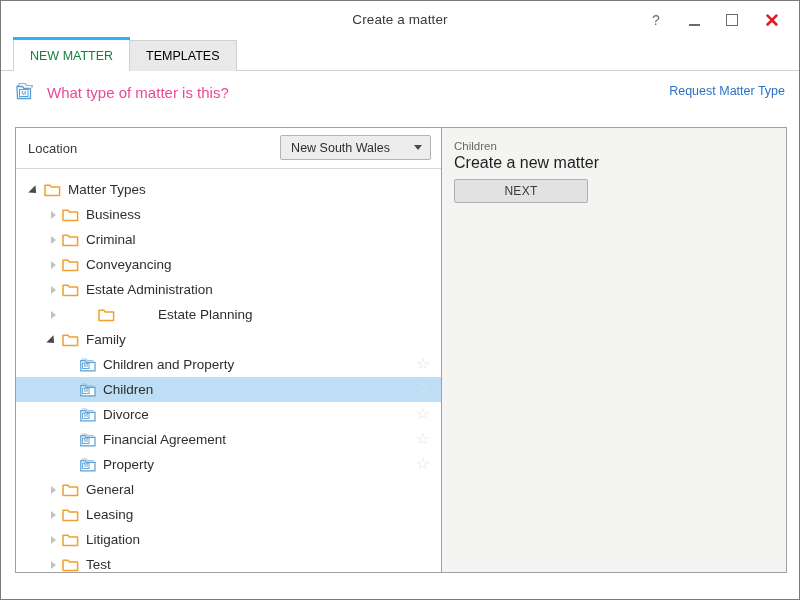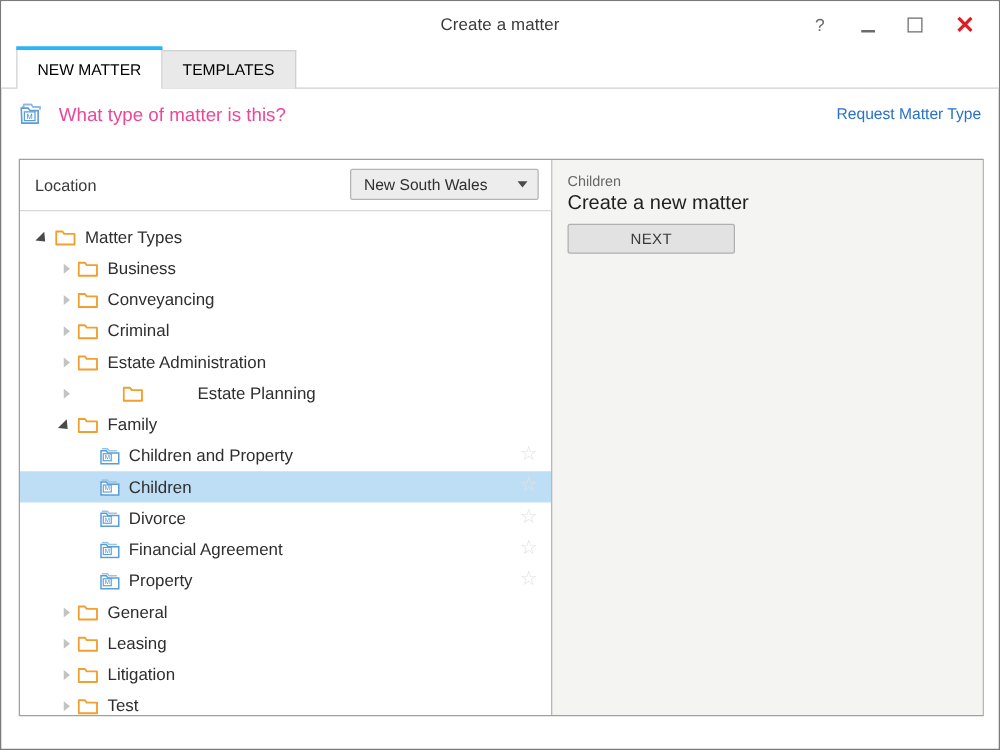--- a/index.html
+++ b/index.html
@@ -115,21 +115,21 @@
     background: #e9e9e9;
     border: 1px solid #d0d0d0;
     border-bottom: none;
     margin-right: -1px;
     cursor: default;
   }
   .tab.active {
     background: #ffffff;
     border-color: #d0d0d0;
     height: 32px;
-    color: #000000;
+    color: #15803d;
     z-index: 3;
   }
   .tab.active::before {
     content: "";
     position: absolute;
     left: -1px; right: -1px; top: -3px;
     height: 3px;
     background: #29b6f6;
   }
   .tab.active::after {
@@ -402,30 +402,30 @@
 </svg></span>
             <span class="tree-label">Business</span>
           </div>
           <div class="tree-row" style="padding-left: 28px;">
             <span class="expander">
               <span class="tri collapsed"></span>
             </span>
             <span class="folder-icon"><svg width="17" height="14" viewBox="0 0 17 14">
   <path d="M1 12.6 V2.2 h5 l1.4 1.9 h8.2 v8.5 z" fill="#ffffff" stroke="#f0a030" stroke-width="1.5" stroke-linejoin="round"></path>
 </svg></span>
+            <span class="tree-label">Criminal</span>
+          </div>
+          <div class="tree-row" style="padding-left: 28px;">
+            <span class="expander">
+              <span class="tri collapsed"></span>
+            </span>
+            <span class="folder-icon"><svg width="17" height="14" viewBox="0 0 17 14">
+  <path d="M1 12.6 V2.2 h5 l1.4 1.9 h8.2 v8.5 z" fill="#ffffff" stroke="#f0a030" stroke-width="1.5" stroke-linejoin="round"></path>
+</svg></span>
             <span class="tree-label">Conveyancing</span>
-          </div>
-          <div class="tree-row" style="padding-left: 28px;">
-            <span class="expander">
-              <span class="tri collapsed"></span>
-            </span>
-            <span class="folder-icon"><svg width="17" height="14" viewBox="0 0 17 14">
-  <path d="M1 12.6 V2.2 h5 l1.4 1.9 h8.2 v8.5 z" fill="#ffffff" stroke="#f0a030" stroke-width="1.5" stroke-linejoin="round"></path>
-</svg></span>
-            <span class="tree-label">Criminal</span>
           </div>
           <div class="tree-row" style="padding-left: 28px;">
             <span class="expander">
               <span class="tri collapsed"></span>
             </span>
             <span class="folder-icon"><svg width="17" height="14" viewBox="0 0 17 14">
   <path d="M1 12.6 V2.2 h5 l1.4 1.9 h8.2 v8.5 z" fill="#ffffff" stroke="#f0a030" stroke-width="1.5" stroke-linejoin="round"></path>
 </svg></span>
             <span class="tree-label">Estate Administration</span>
           </div>

